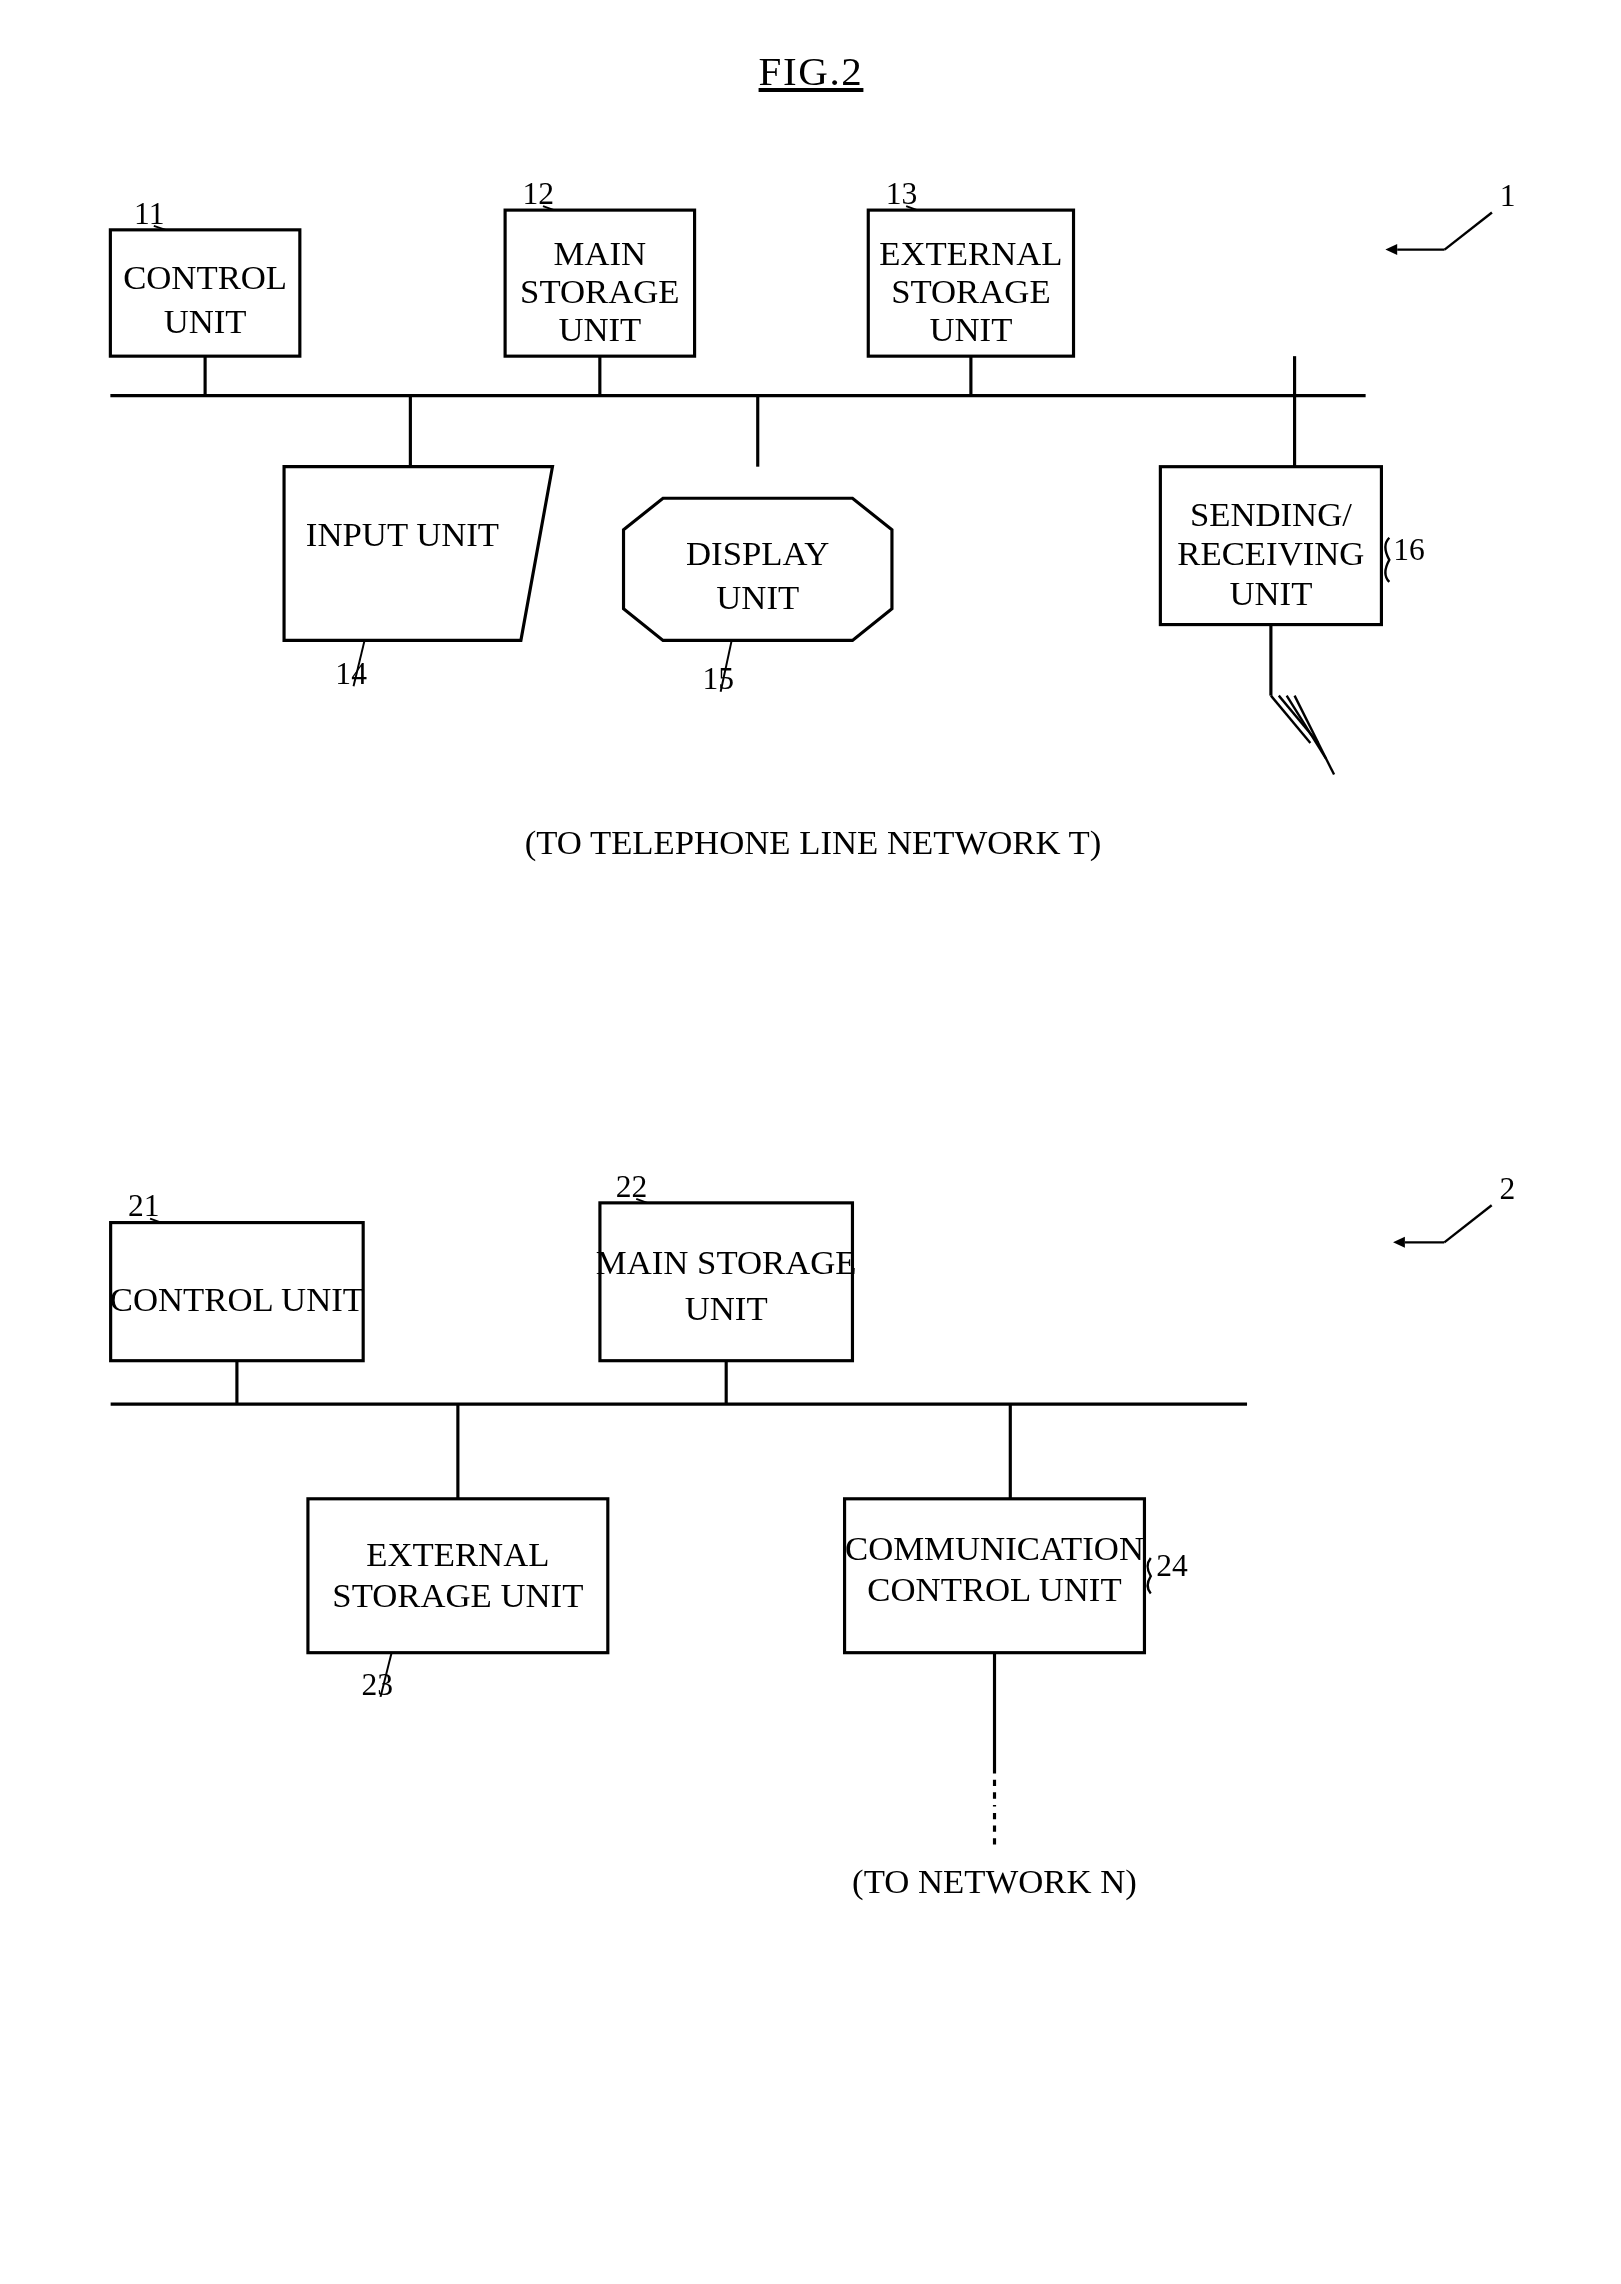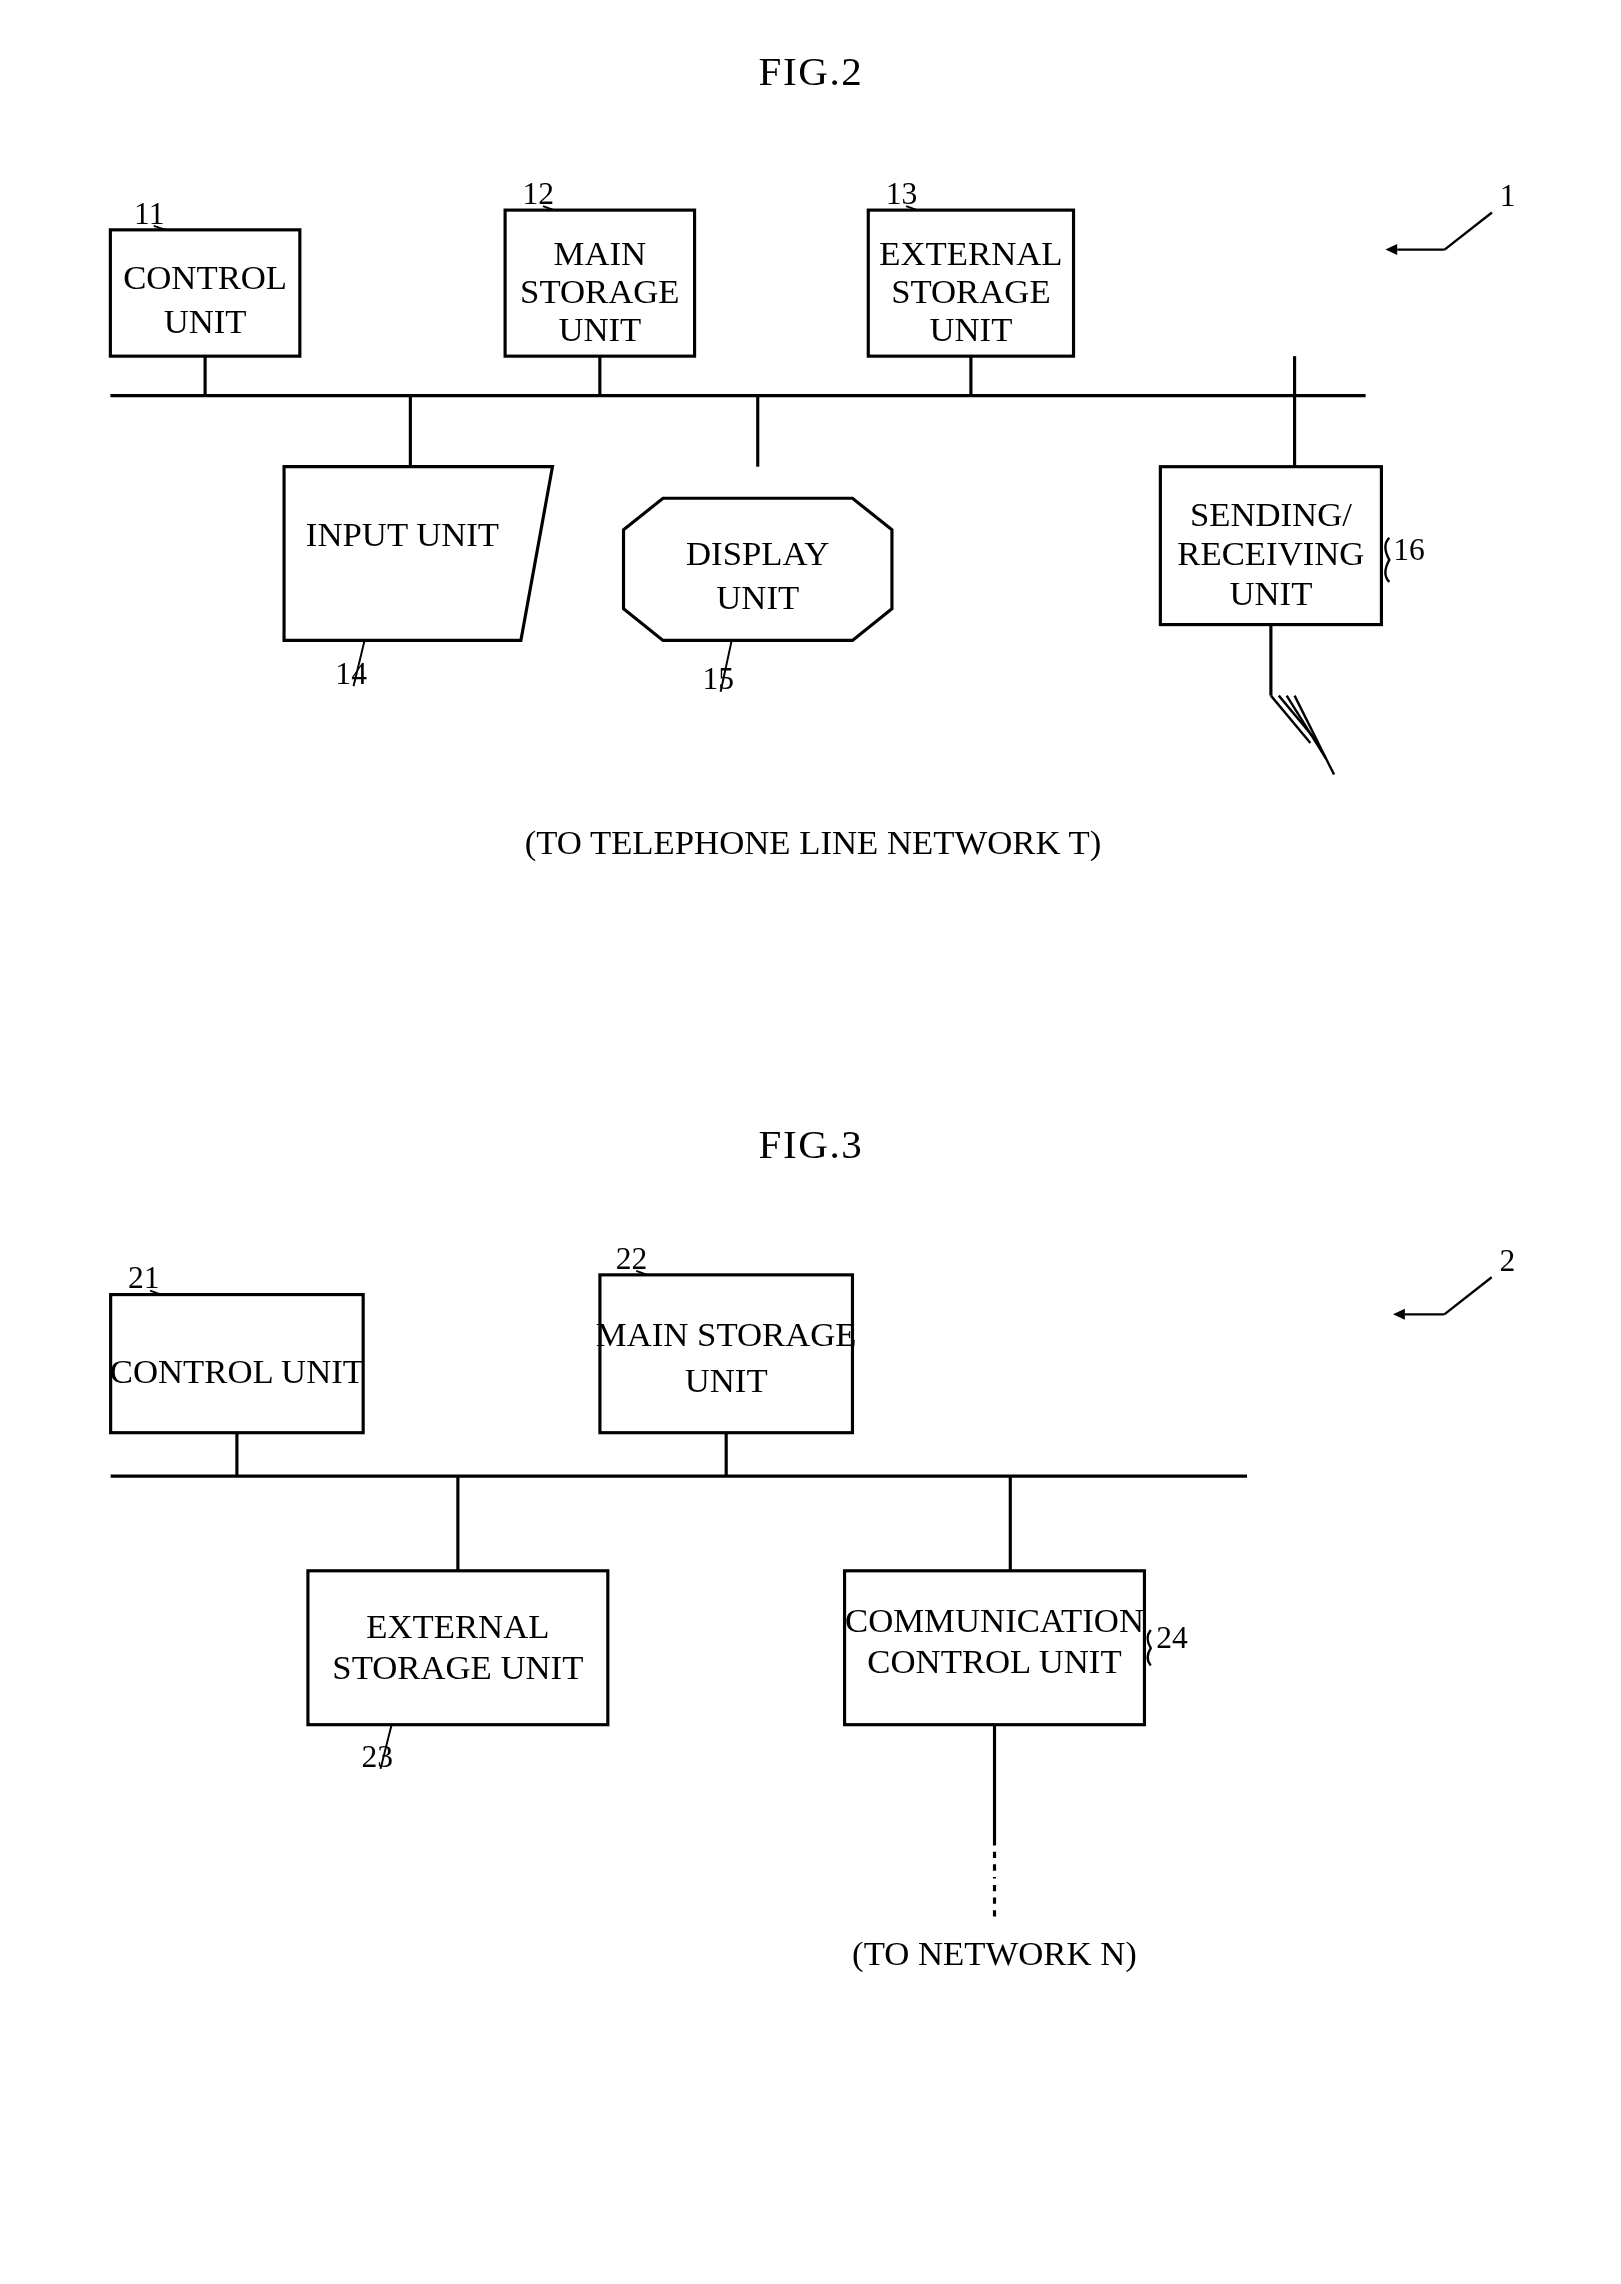--- a/index.html
+++ b/index.html
@@ -26,20 +26,21 @@
       width: 100%;
       height: 1026px;
     }
 
     .fig-title {
       text-align: center;
       font-size: 41px;
       font-weight: normal;
       margin-bottom: 32px;
       letter-spacing: 1.6px;
+      text-decoration: underline;
     }
 
     
     .fig3-container {
       position: relative;
       width: 100%;
       height: 1105px;
       margin-top: 47px;
     }
 
@@ -145,21 +146,20 @@
       <line x1="1540" y1="720" x2="1590" y2="780" stroke="black" stroke-width="3"></line>
       <line x1="1550" y1="720" x2="1600" y2="800" stroke="black" stroke-width="3"></line>
       <line x1="1560" y1="720" x2="1610" y2="820" stroke="black" stroke-width="3"></line>
 
       <text x="950" y="920" class="note-text">(TO TELEPHONE LINE NETWORK T)</text>
 
     </svg>
   </div>
 
   <div class="fig3-container">
-    <div class="fig-title" style="font-size:41px; text-align:center; margin-bottom:24px; letter-spacing:1.6px;">FIG.3</div>
 
     <svg viewBox="0 0 1900 1200" width="1500" height="947" style="position:relative; display:block; margin: 0 auto;">
 
       <text x="1820" y="100" class="ref-num">2</text>
       <line x1="1810" y1="108" x2="1750" y2="155" stroke="black" stroke-width="3"></line>
       <line x1="1750" y1="155" x2="1700" y2="155" stroke="black" stroke-width="3"></line>
       <polygon points="1700,148 1700,162 1685,155" fill="black"></polygon>
 
       <rect x="60" y="130" width="320" height="175" fill="white" stroke="black" stroke-width="4"></rect>
       <text x="220" y="232" class="box-text">CONTROL UNIT</text>

